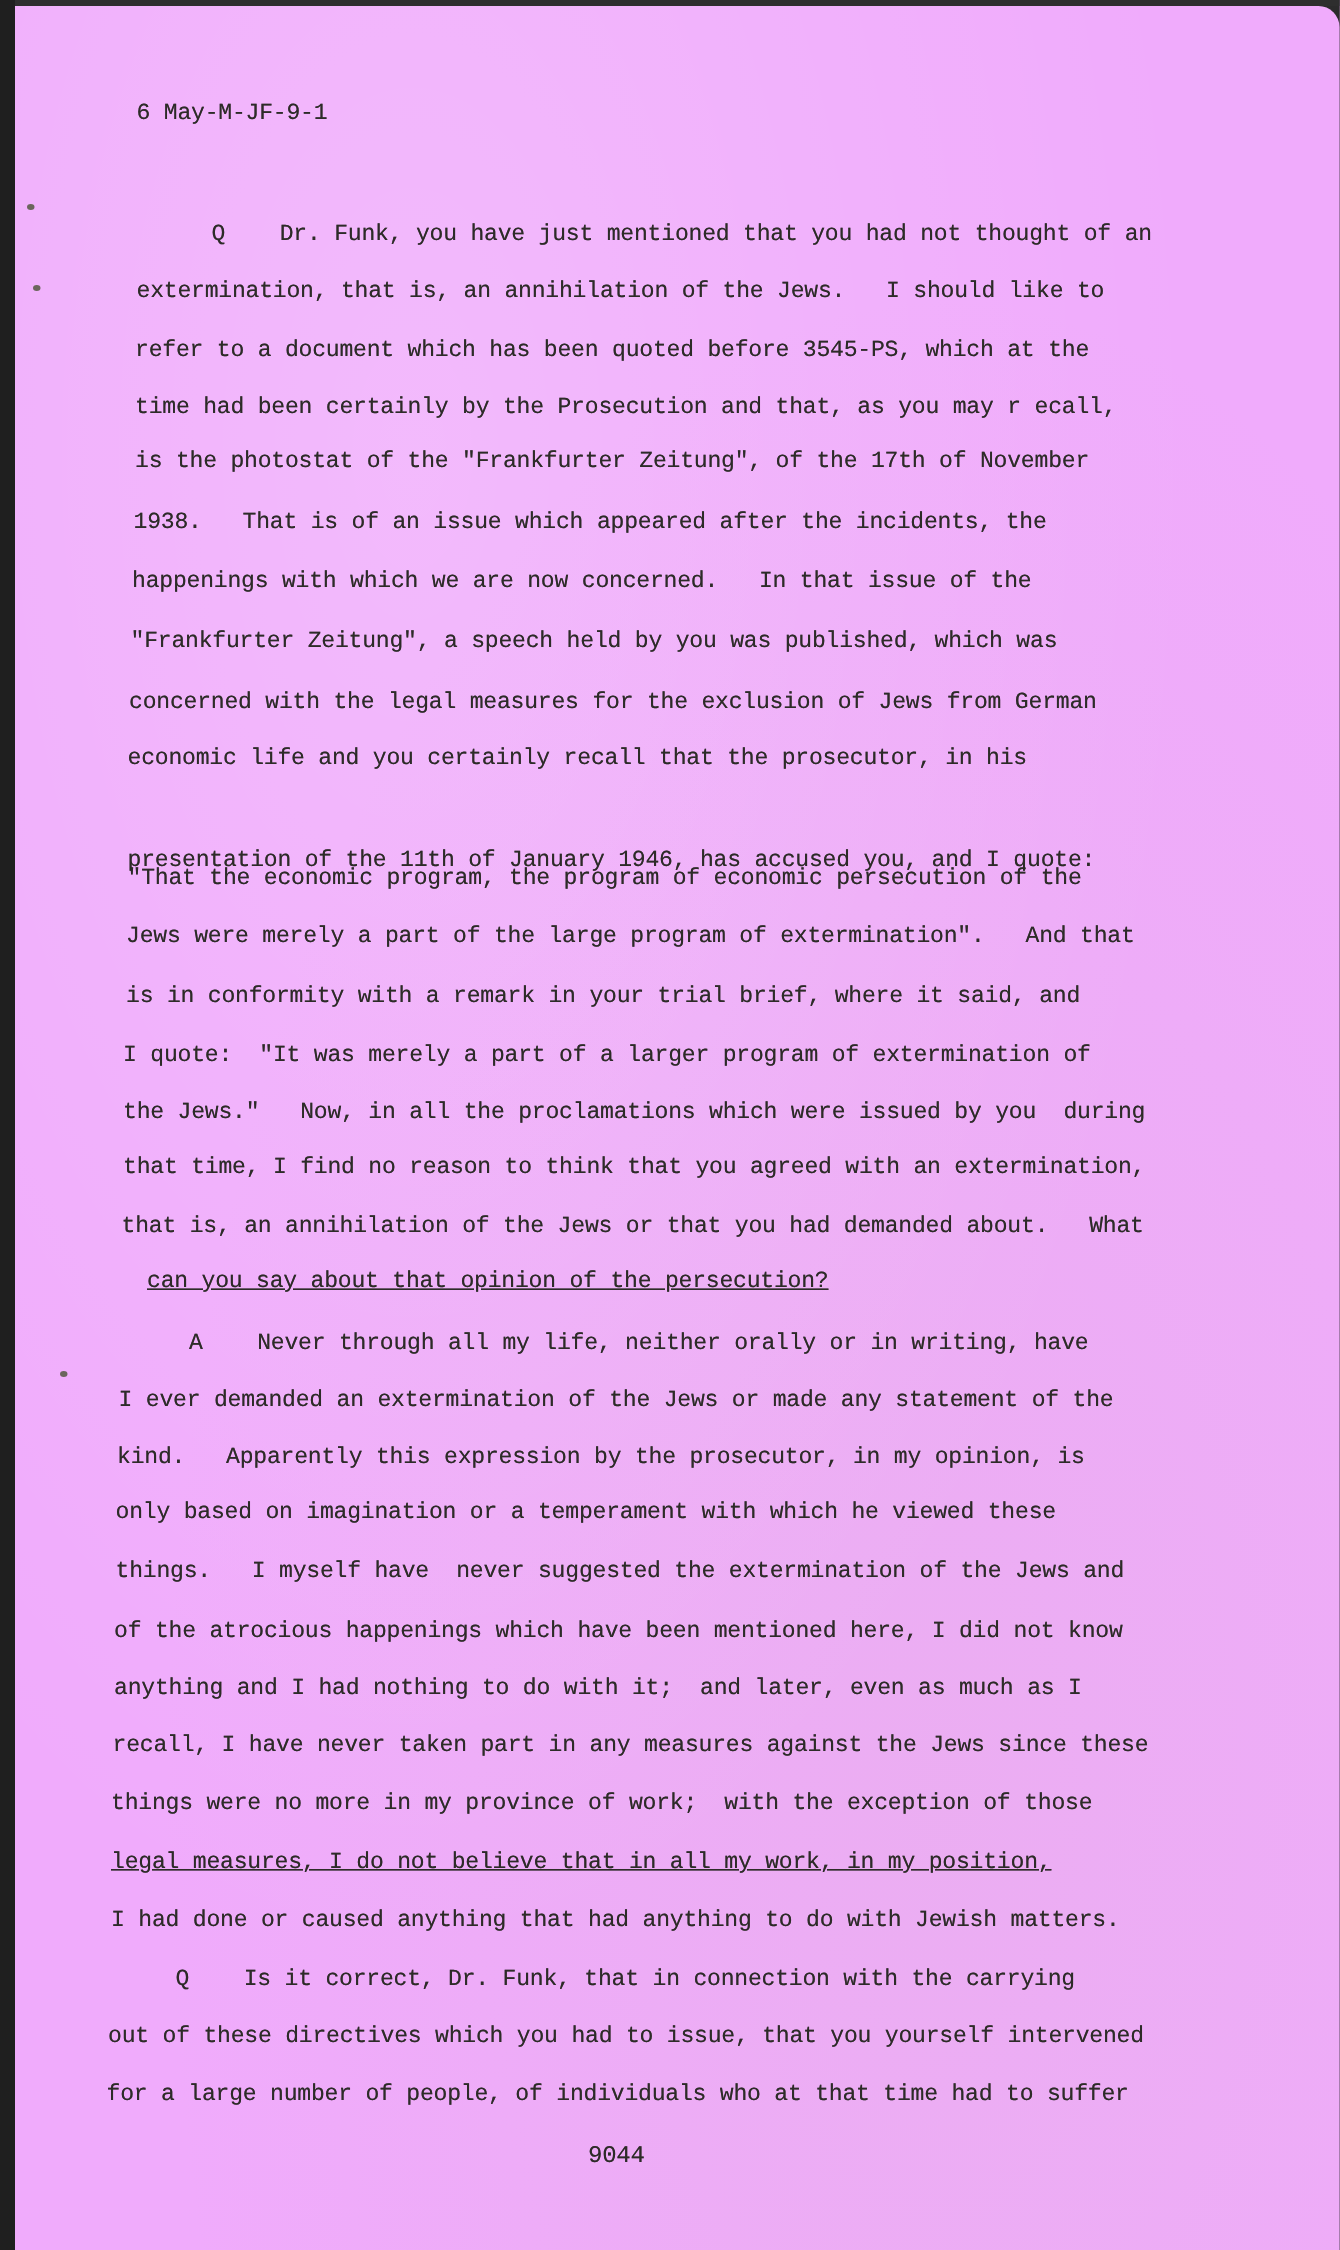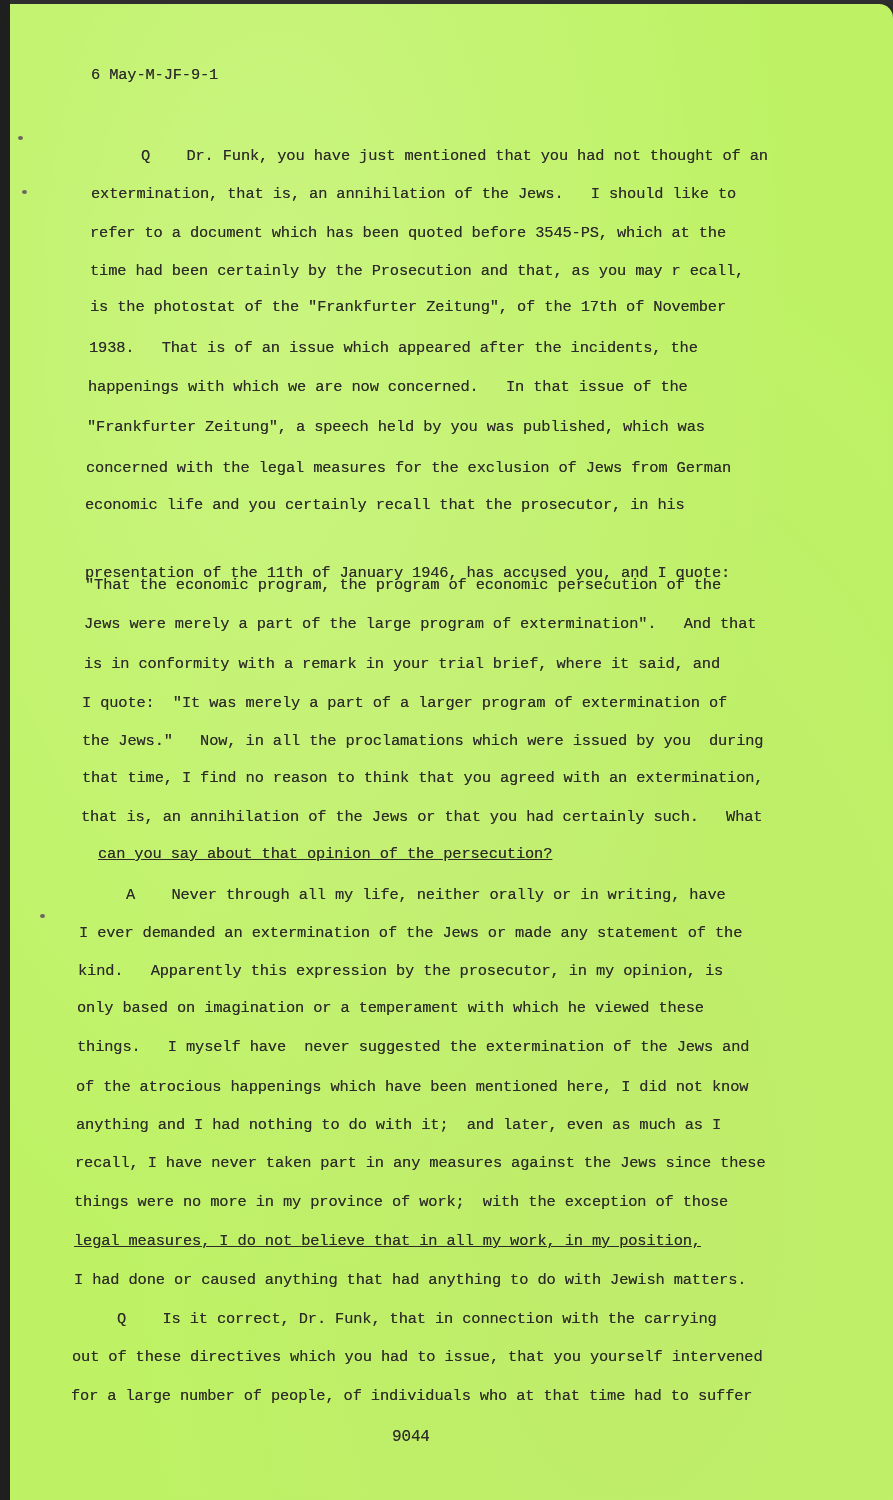--- a/index.html
+++ b/index.html
@@ -9,21 +9,21 @@
     height: 1500px;
     overflow: hidden;
     background: #2b2b2b;
   }
   .page {
     position: absolute;
     left: 10px;
     top: 4px;
     width: 883px;
     height: 1496px;
-    background: #bef264;
+    background: #f0abfc;
     border-top-right-radius: 14px;
     overflow: hidden;
   }
   .page::before {
     content: "";
     position: absolute;
     inset: 0;
     background:
       radial-gradient(ellipse at 30% 20%, rgba(255,255,255,0.18), transparent 60%),
       radial-gradient(ellipse at 70% 80%, rgba(200,190,170,0.12), transparent 60%);
@@ -87,21 +87,21 @@
   <div class="typed" style="left:77px; top:414px;">"Frankfurter Zeitung", a speech held by you was published, which was</div>
   <div class="typed" style="left:76px; top:455px;">concerned with the legal measures for the exclusion of Jews from German</div>
   <div class="typed" style="left:75px; top:492px;">economic life and you certainly recall that the prosecutor, in his</div>
   <div class="typed" style="left:75px; top:533px;margin-top:27px;">presentation of the 11th of January 1946, has accused you, and I quote:</div>
   <div class="typed" style="left:75px; top:572px;">"That the economic program, the program of economic persecution of the</div>
   <div class="typed" style="left:74px; top:611px;">Jews were merely a part of the large program of extermination".   And that</div>
   <div class="typed" style="left:74px; top:651px;">is in conformity with a remark in your trial brief, where it said, and</div>
   <div class="typed" style="left:72px; top:690px;">I quote:  "It was merely a part of a larger program of extermination of</div>
   <div class="typed" style="left:72px; top:728px;">the Jews."   Now, in all the proclamations which were issued by you  during</div>
   <div class="typed" style="left:72px; top:765px;">that time, I find no reason to think that you agreed with an extermination,</div>
-  <div class="typed" style="left:71px; top:804px;">that is, an annihilation of the Jews or that you had certainly such.   What</div>
+  <div class="typed" style="left:71px; top:804px;">that is, an annihilation of the Jews or that you had demanded about.   What</div>
   <div class="typed" style="left:88px; top:841px;text-decoration:underline;">can you say about that opinion of the persecution?</div>
   <div class="typed" style="left:116px; top:882px;">A    Never through all my life, neither orally or in writing, have</div>
   <div class="typed" style="left:69px; top:920px;">I ever demanded an extermination of the Jews or made any statement of the</div>
   <div class="typed" style="left:68px; top:958px;">kind.   Apparently this expression by the prosecutor, in my opinion, is</div>
   <div class="typed" style="left:67px; top:995px;">only based on imagination or a temperament with which he viewed these</div>
   <div class="typed" style="left:67px; top:1034px;">things.   I myself have  never suggested the extermination of the Jews and</div>
   <div class="typed" style="left:66px; top:1074px;">of the atrocious happenings which have been mentioned here, I did not know</div>
   <div class="typed" style="left:66px; top:1112px;">anything and I had nothing to do with it;  and later, even as much as I</div>
   <div class="typed" style="left:65px; top:1150px;">recall, I have never taken part in any measures against the Jews since these</div>
   <div class="typed" style="left:64px; top:1189px;">things were no more in my province of work;  with the exception of those</div>

